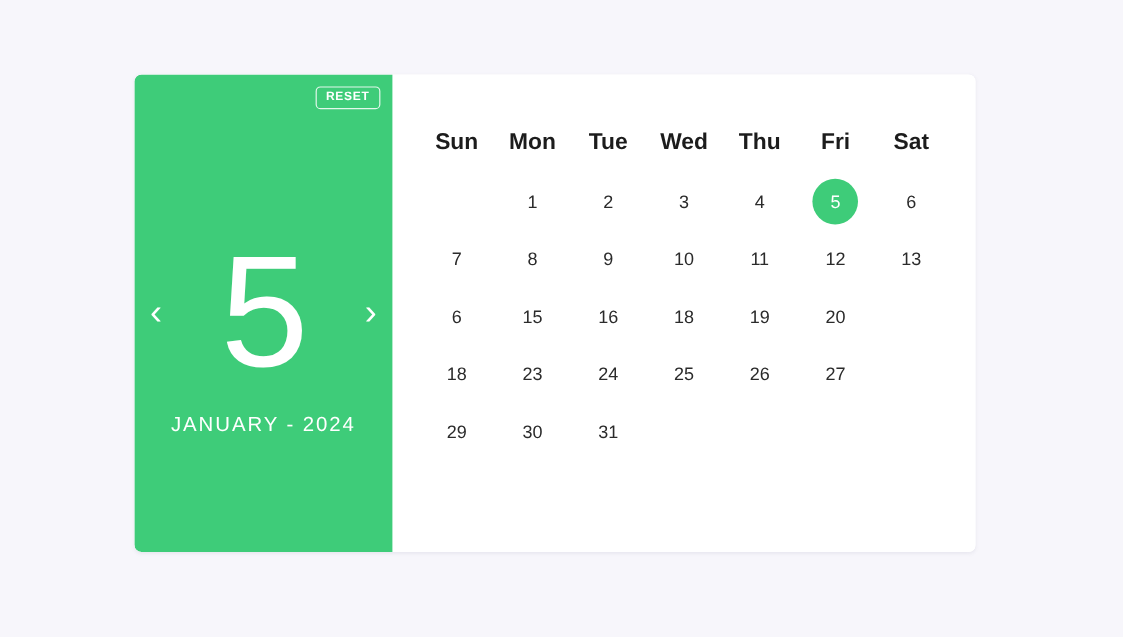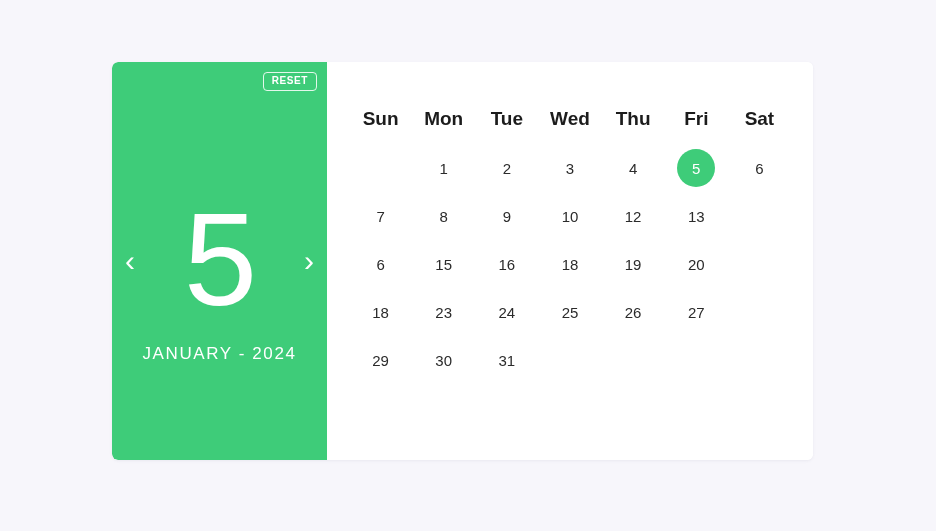--- a/index.html
+++ b/index.html
@@ -217,20 +217,23 @@
             <div class="day-cell">
               <div class="day-inner">8</div>
             </div>
             <div class="day-cell">
               <div class="day-inner">9</div>
             </div>
             <div class="day-cell">
               <div class="day-inner">10</div>
             </div>
             <div class="day-cell">
+              <div class="day-inner">11</div>
+            </div>
+            <div class="day-cell">
               <div class="day-inner">12</div>
             </div>
             <div class="day-cell">
               <div class="day-inner">13</div>
             </div>
           </div>
           <div class="week-row">
             <div class="day-cell">
               <div class="day-inner">6</div>
             </div>

